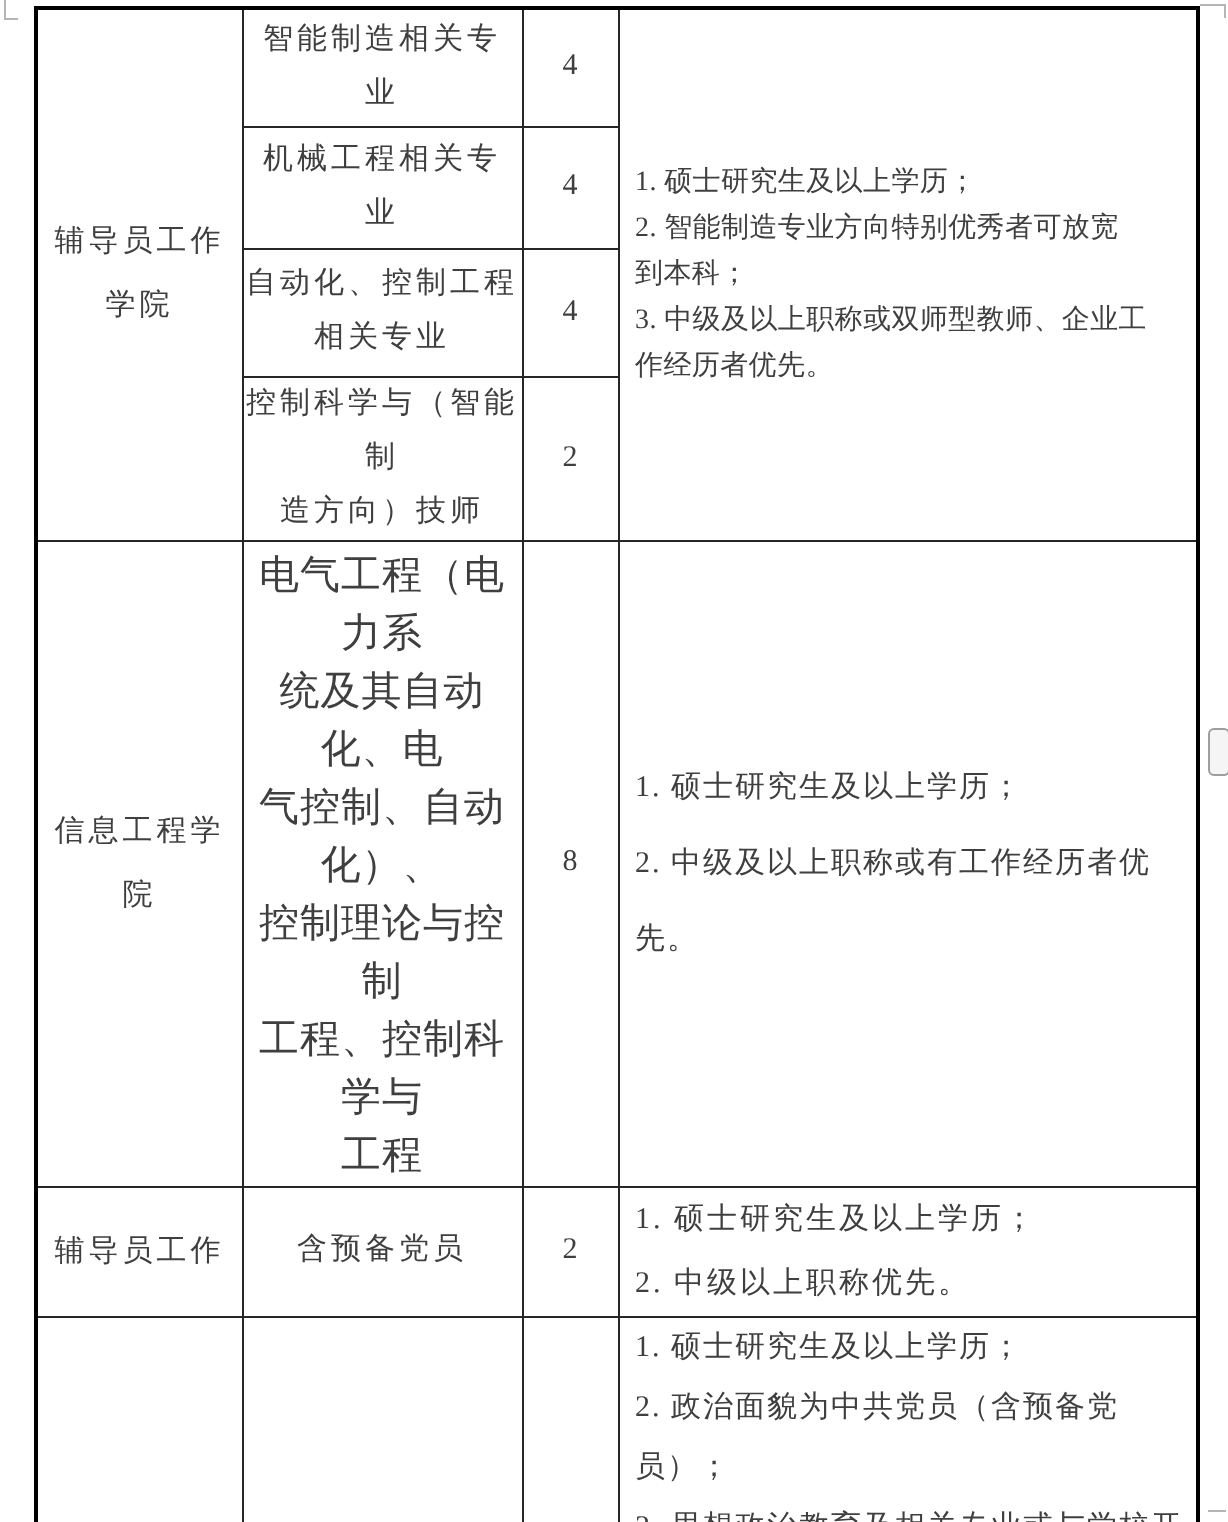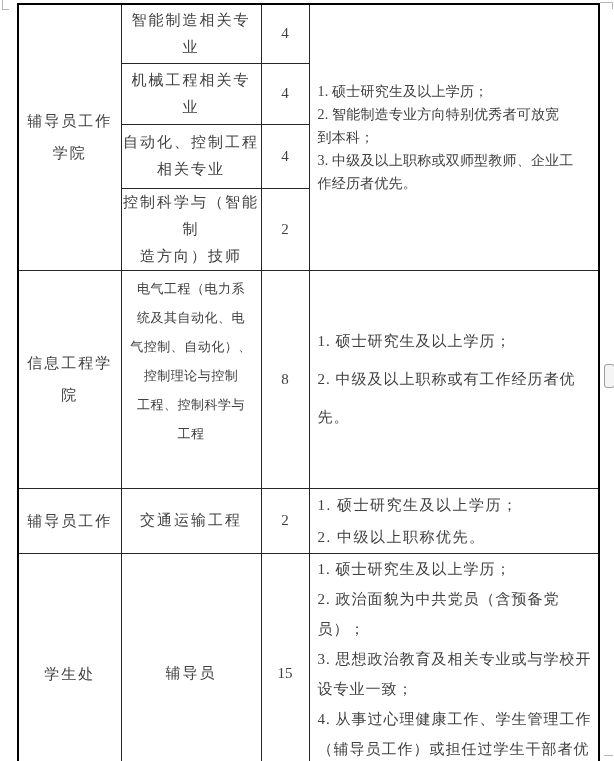--- a/index.html
+++ b/index.html
@@ -24,21 +24,21 @@
     border: 1px solid #262626;
     vertical-align: middle;
     color: #3f3f3f;
     padding: 0;
     overflow: hidden;
   }
   .c   { text-align: center; white-space: pre-line; }
   .dept  { font-size: 15px; letter-spacing: 2px; line-height: 32px; }
   .major { font-size: 15px; letter-spacing: 2px; line-height: 27px; }
   .major-long {
-    font-size: 13px; letter-spacing: 0.5px; line-height: 29px;
+    font-size: 20px; letter-spacing: 0.5px; line-height: 29px;
     vertical-align: top; padding-top: 3px;
   }
   .count { font-size: 15px; letter-spacing: 0; }
   .req {
     text-align: left; white-space: pre-line;
     padding: 0 4px 0 8px; font-size: 15px;
   }
   .req-1 { font-size: 14px;  letter-spacing: 0.2px; line-height: 23px; }
   .req-2 { letter-spacing: 1px;   line-height: 38px; }
   .req-3 { letter-spacing: 1.5px; line-height: 32px; }
@@ -117,21 +117,21 @@
 控制理论与控制
 工程、控制科学与
 工程</td>
         <td class="c count">8</td>
         <td class="req req-2">1. 硕士研究生及以上学历；
 2. 中级及以上职称或有工作经历者优先。</td>
       </tr>
 
       <tr style="height:65px">
         <td class="c dept">辅导员工作</td>
-        <td class="c major">交通运输工程</td>
+        <td class="c major">含预备党员</td>
         <td class="c count">2</td>
         <td class="req req-3">1. 硕士研究生及以上学历；
 2. 中级以上职称优先。</td>
       </tr>
 
       <tr style="height:214px">
         <td class="c dept">学生处</td>
         <td class="c major">辅导员</td>
         <td class="c count">15</td>
         <td class="req req-4">1. 硕士研究生及以上学历；

